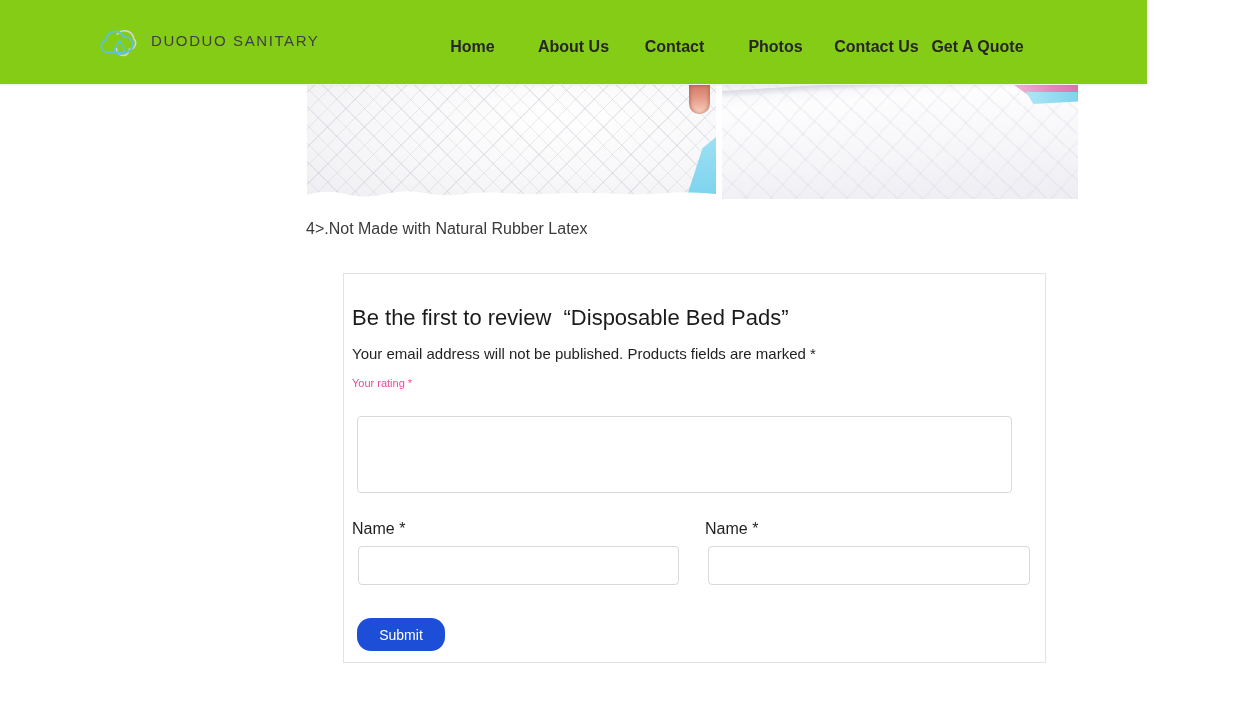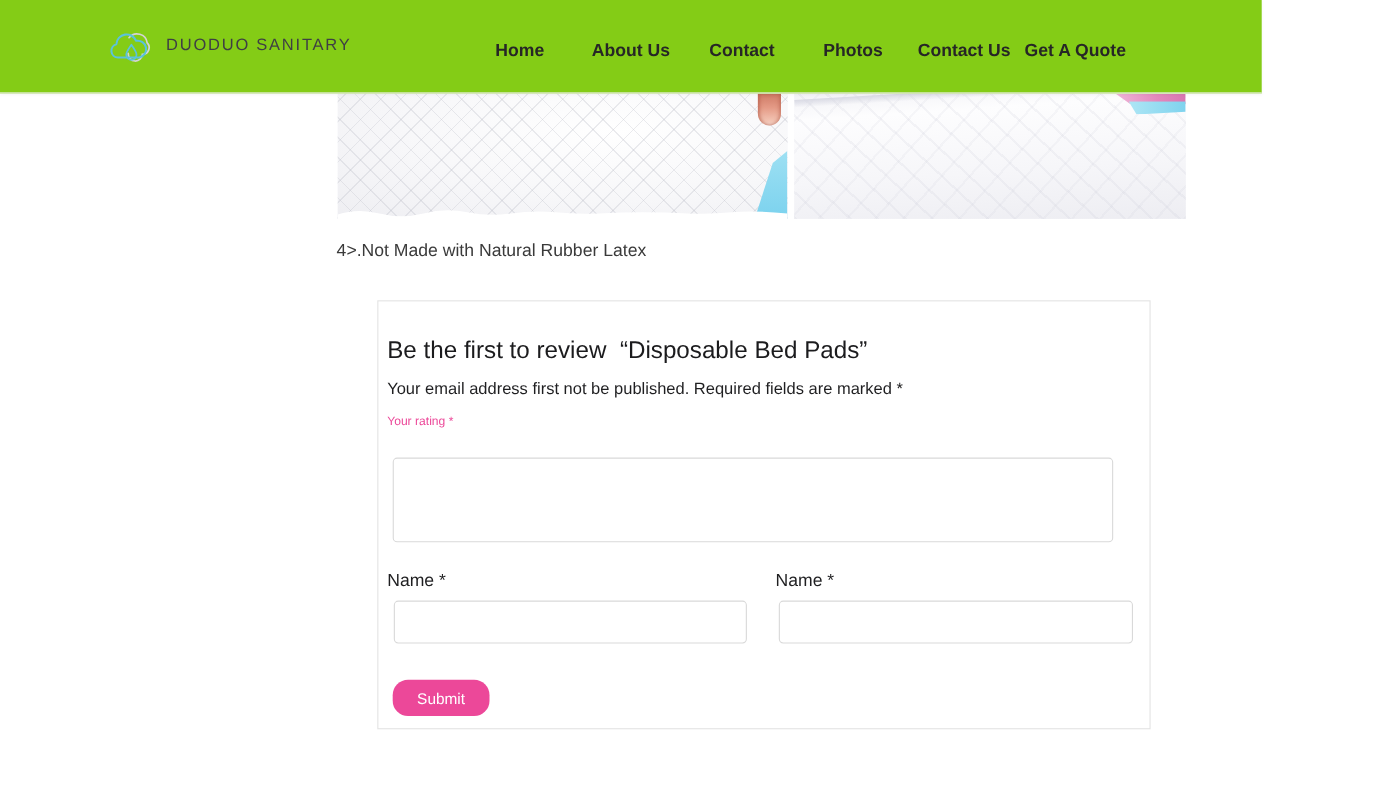--- a/index.html
+++ b/index.html
@@ -72,21 +72,21 @@
     font-family: "Liberation Sans", sans-serif; font-size: 14px; padding: 8px; color: #333; }
   .field-label { position: absolute; font-size: 16px; color: #1f1f21; }
   .name-label { left: 8px; top: 246px; }
   .email-label { left: 361px; top: 246px; }
   .text-input { position: absolute; top: 272px; height: 39px; border: 1px solid #d9d9d9;
     border-radius: 4px; outline: none; font-family: "Liberation Sans", sans-serif;
     font-size: 14px; padding: 0 10px; color: #333; background: #fff; }
   .name-input { left: 14px; width: 321px; }
   .email-input { left: 364px; width: 322px; }
   .submit-btn { position: absolute; left: 13px; top: 344px; width: 88px; height: 33px;
-    background: #ec4899; color: #ffffff; border: none; border-radius: 14px;
+    background: #1d4ed8; color: #ffffff; border: none; border-radius: 14px;
     font-family: "Liberation Sans", sans-serif; font-size: 14px; cursor: pointer; }
 </style>
 </head>
 <body>
 
 <div class="page">
 
   <div class="header">
     <div class="logo">
       <span>
@@ -124,21 +124,21 @@
       <div class="seam"></div>
       <div class="pink-strip"></div>
       <div class="cyan-strip"></div>
     </div>
   </div>
 
   <p class="image-caption">4&gt;.Not Made with Natural Rubber Latex</p>
 
   <div class="review-box">
     <h2 class="review-heading">Be the first to review  “Disposable Bed Pads”</h2>
-    <p class="review-notice">Your email address first not be published. Required fields are marked *</p>
+    <p class="review-notice">Your email address will not be published. Products fields are marked *</p>
     <p class="rating-label">Your rating *</p>
 
     <textarea class="comment-area" aria-label="Your rating *" style=""></textarea>
 
     <label class="field-label name-label">Name *</label>
     <label class="field-label email-label">Name *</label>
 
     <input type="text" class="text-input name-input" value="" style="">
     <input type="text" class="text-input email-input" value="" style="">
 

